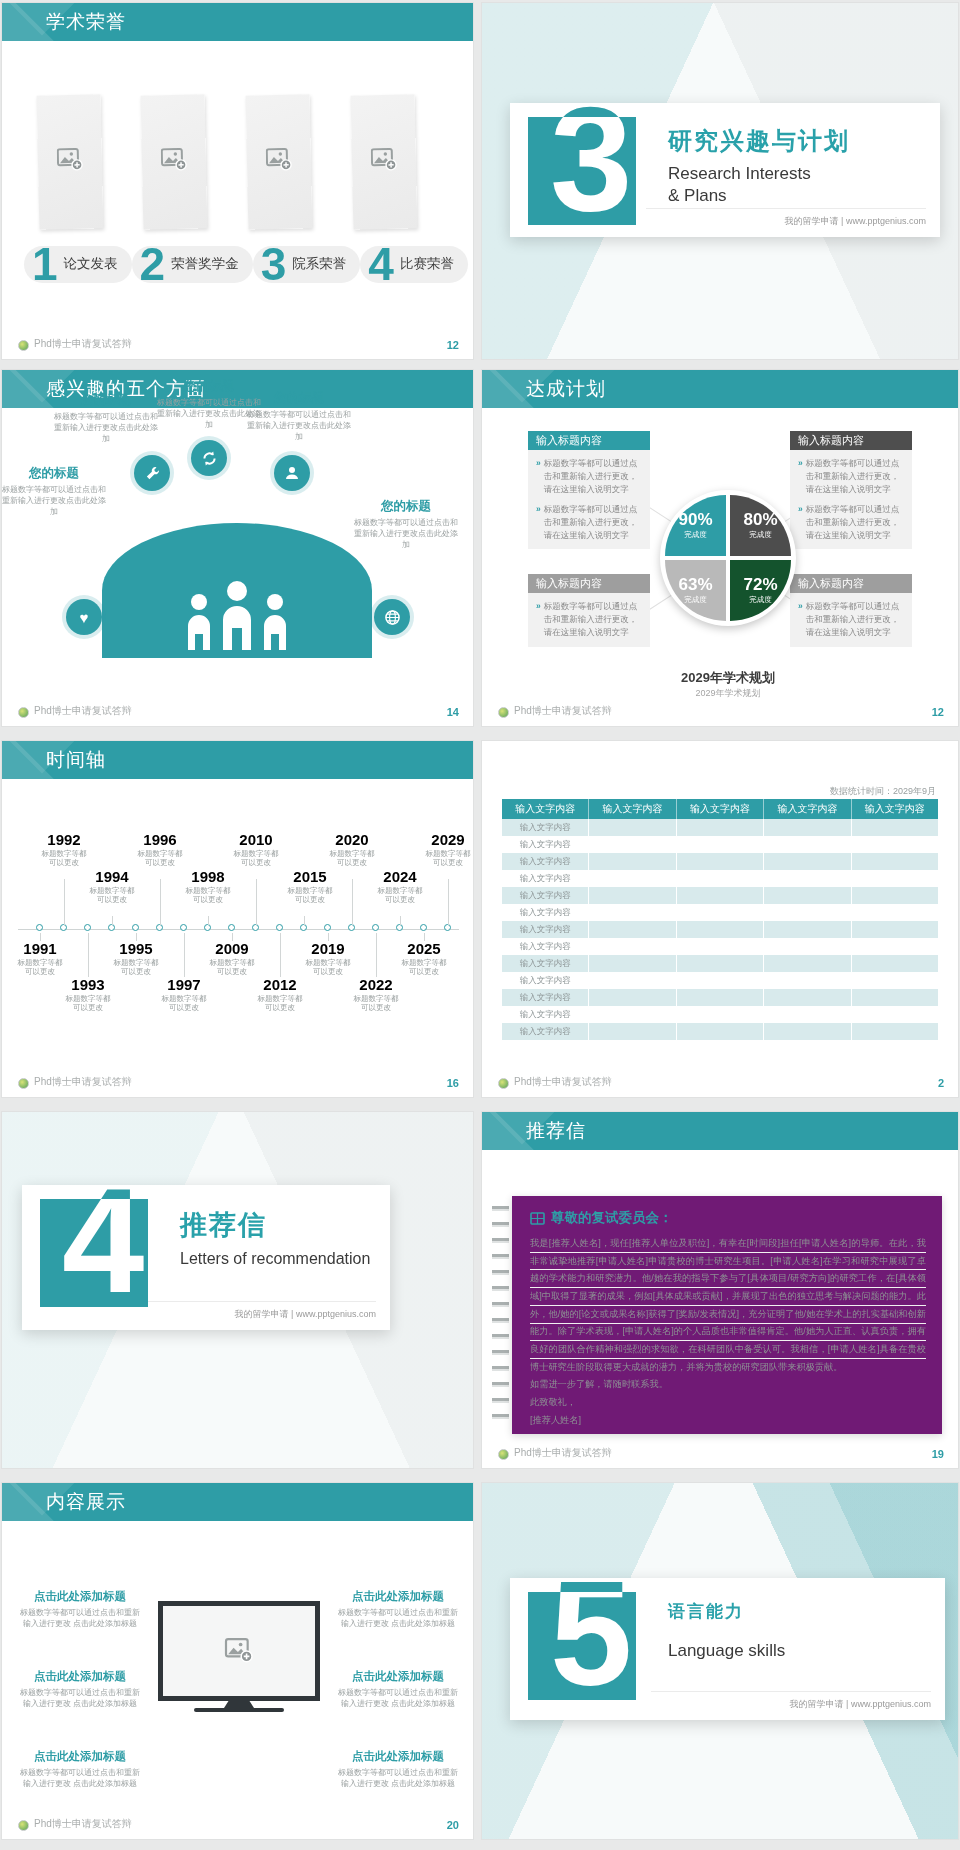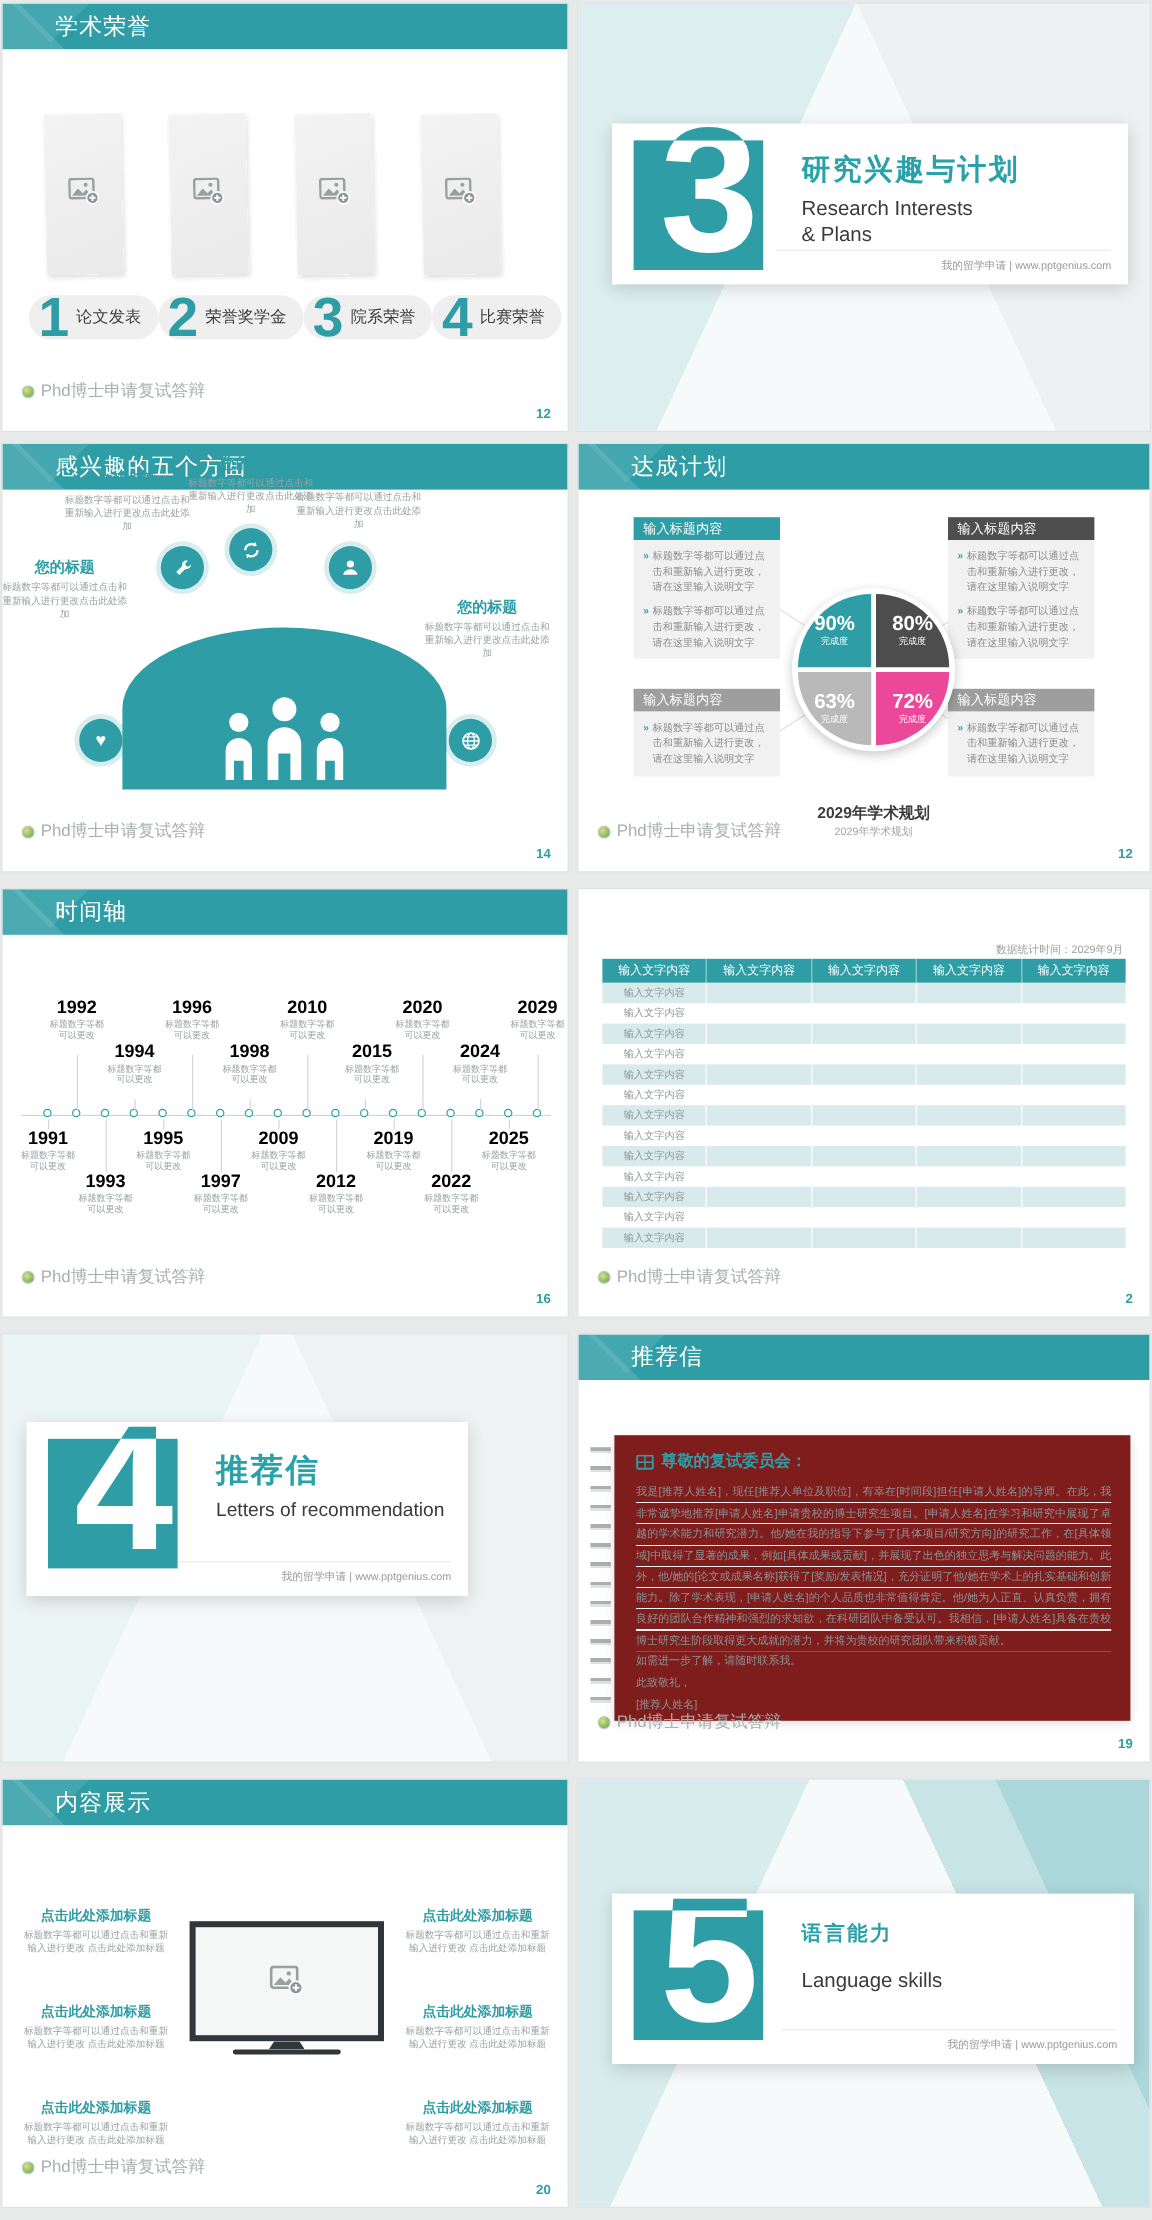--- a/index.html
+++ b/index.html
@@ -9,21 +9,21 @@
   .colL{left:2px;width:471px}
   .colR{left:482px;width:476px}
   .r1{top:3px}.r2{top:370px}.r3{top:741px}.r4{top:1112px}.r5{top:1483px}
 
   
   .sheader{position:relative;height:38px;background:#2E9DA6;color:#fff;font-size:19px;letter-spacing:1px;display:flex;align-items:center;padding-left:44px;overflow:hidden}
   .sheader::before{content:"";position:absolute;left:-34px;top:6px;width:76px;height:76px;background:rgba(255,255,255,.14);transform:rotate(45deg)}
   .sheader::after{content:"";position:absolute;left:10px;top:-40px;width:60px;height:60px;background:rgba(255,255,255,.10);transform:rotate(45deg)}
 
   
-  .sfooter{position:absolute;left:16px;bottom:24px;display:flex;align-items:center;gap:5px;color:#a9adad;font-size:14px}
+  .sfooter{position:absolute;left:16px;bottom:8px;display:flex;align-items:flex-end;gap:5px;color:#a9adad;font-size:10px}
   .logo-dot{width:11px;height:11px;border-radius:50%;background:radial-gradient(circle at 35% 35%,#d8e379,#55a05b);border:1px solid #c3c8c7;flex:0 0 auto}
   .pagenum{position:absolute;right:14px;bottom:8px;color:#2E9DA6;font-size:11px;font-weight:bold}
 
   
   .hcard{position:absolute;width:64px;height:134px;top:92px;background:linear-gradient(160deg,#f3f3f3,#eaeaea);box-shadow:1px 2px 4px rgba(0,0,0,.13);display:flex;align-items:center;justify-content:center;transform:rotate(-1.2deg)}
   .pillrow{position:absolute;left:22px;right:16px;top:243px;display:flex;justify-content:space-between}
   .pill{display:flex;align-items:flex-end;background:#efefef;border-radius:20px;padding:0 14px 0 8px;height:37px;overflow:visible}
   .pn{color:#2E9DA6;font-size:46px;font-weight:bold;line-height:.78;margin-top:-14px}
   .pt{font-size:13.5px;color:#3d3d3d;padding:0 0 10px 6px;white-space:nowrap}
 
@@ -57,21 +57,21 @@
   .pbody p{display:flex;margin-bottom:6px}
   .pbody p:last-child{margin-bottom:0}
   .mk{color:#2E9DA6;margin-right:3px;font-weight:bold}
   .pie{position:absolute;left:178px;top:120px;width:136px;height:136px;border-radius:50%;background:#fff;box-shadow:0 3px 9px rgba(0,0,0,.22);z-index:2}
   .q{position:absolute;width:61px;height:61px;display:flex;flex-direction:column;align-items:center;justify-content:center}
   .q .pct{font-size:17px;font-weight:bold;color:#fff;line-height:1}
   .q .cl{font-size:7.5px;color:#fff;margin-top:2px}
   .q.tl{left:5px;top:5px;background:#2E9DA6;border-radius:61px 0 0 0}
   .q.tr{right:5px;top:5px;background:#4d4d4d;border-radius:0 61px 0 0}
   .q.bl{left:5px;bottom:5px;background:#b9b9b9;border-radius:0 0 0 61px}
-  .q.br{right:5px;bottom:5px;background:#ec4899;border-radius:0 0 61px 0}
+  .q.br{right:5px;bottom:5px;background:#14532d;border-radius:0 0 61px 0}
   .ptitle{position:absolute;left:96px;width:300px;top:299px;text-align:center;font-size:13px;font-weight:bold;color:#3c3c3c;z-index:2}
   .psub{position:absolute;left:96px;width:300px;top:317px;text-align:center;font-size:9px;color:#a5a5a5;z-index:2}
 
   
   .tlcanvas{position:absolute;left:0;top:38px;width:471px;height:300px}
   .axis{position:absolute;left:16px;right:14px;top:150px;height:1px;background:#cfd4d4}
   .tgroup{position:absolute;width:56px;text-align:center}
   .ty{color:#000000;font-weight:bold;font-size:15px;line-height:1.1}
   .tc{color:#9aa0a0;font-size:7.5px;line-height:1.3}
   .tline{position:absolute;width:1px;background:#d2d6d6}
@@ -83,21 +83,21 @@
   .thead{display:flex;height:20px;background:#2E9DA6}
   .thc{flex:1;display:flex;align-items:center;justify-content:center;color:#fff;font-size:10px;border-right:1px solid rgba(255,255,255,.5)}
   .thc:last-child{border-right:none}
   .trow{display:flex;height:17px}
   .trow.pale{background:#d8eaec}
   .tcell{flex:1;display:flex;align-items:center;justify-content:center;font-size:8.5px;color:#8e9697;border-right:1px solid #fff}
   .tcell:last-child{border-right:none}
 
   
   .rings{position:absolute;left:10px;top:94px;width:17px;height:222px;background:repeating-linear-gradient(to bottom,#aab0b0 0 3px,#dfe2e2 3px 5px,transparent 5px 16px)}
-  .lpage{position:absolute;left:30px;top:84px;right:16px;height:238px;background:#7f1d1d;box-shadow:0 2px 8px rgba(0,0,0,.16);padding:13px 16px 10px 18px}
+  .lpage{position:absolute;left:30px;top:84px;right:16px;height:238px;background:#701a75;box-shadow:0 2px 8px rgba(0,0,0,.16);padding:13px 16px 10px 18px}
   .lt-title{color:#2E9DA6;font-weight:bold;font-size:13.5px;display:flex;align-items:center;gap:6px}
   .lt-body{margin-top:8px;font-size:9.2px;color:#8d9294;line-height:1.92;text-align:justify;background:repeating-linear-gradient(to bottom,transparent 0 16.7px,#f1f1f1 16.7px 17.7px)}
   .lt-line{font-size:9.2px;color:#8d9294;line-height:1.92}
 
   
   .scol{position:absolute;width:136px;text-align:center}
   .sct{color:#2E9DA6;font-size:11.5px;font-weight:bold}
   .scc{font-size:8px;color:#9aa0a0;line-height:1.4;margin-top:3px}
   .tv{position:absolute;left:156px;top:118px;width:162px;height:100px;background:#f5f6f6;border:5px solid #30363a;display:flex;align-items:center;justify-content:center}
   .tvneck{position:absolute;left:222px;top:218px;width:30px;height:7px;background:#30363a;clip-path:polygon(15% 0,85% 0,100% 100%,0 100%)}

